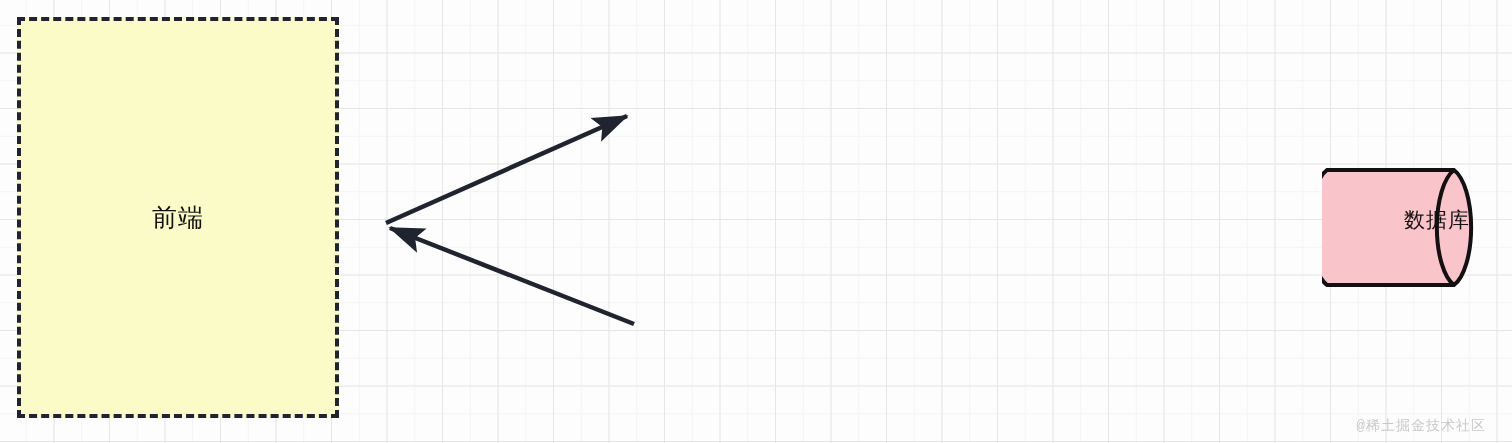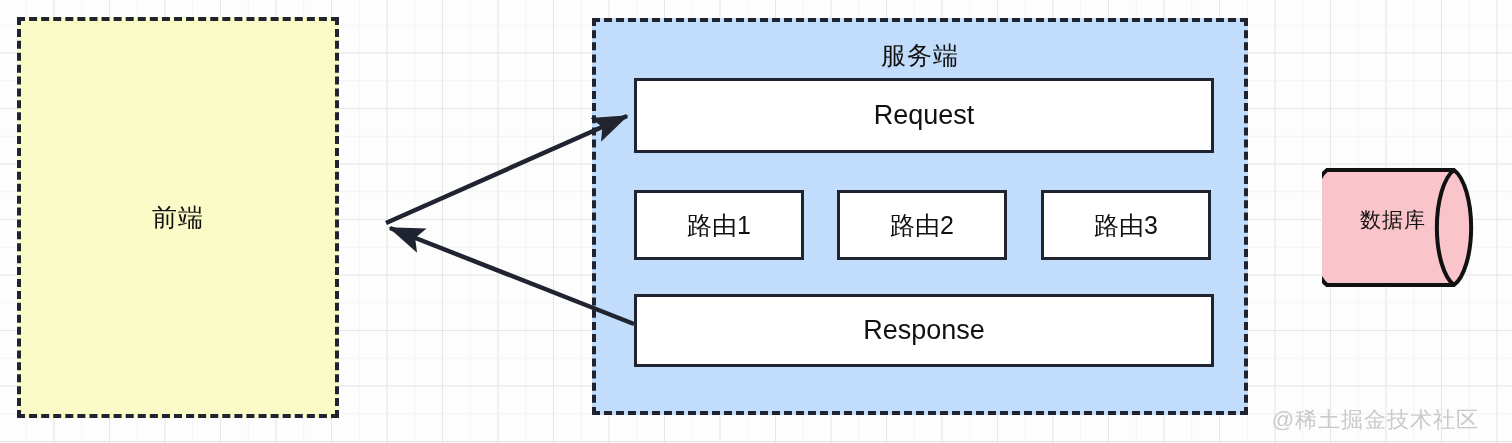--- a/index.html
+++ b/index.html
@@ -131,62 +131,43 @@
     left: 0;
     top: 0;
     width: 142px;
     height: 143px;
     display: flex;
     align-items: center;
     justify-content: center;
     font-size: 21px;
     color: #111111;
     letter-spacing: 1px;
+    padding-left: 44px;
   }
 
   
   .watermark {
     position: absolute;
-    right: 33px;
+    right: 26px;
     bottom: 8px;
-    font-size: 22px;
+    font-size: 14px;
     color: #c9c9c9;
     letter-spacing: 1px;
+    font-family: Liberation Mono, monospace;
   }
 </style>
 </head>
 <body>
 
 <div id="canvas">
 
   <div class="frontend-box">
     <span class="frontend-label">前端</span>
   </div>
 
-  <div class="server-box">
-    <div class="server-title">服务端</div>
-
-    <div class="white-box request-box">
-      <span>Request</span>
-    </div>
-
-    <div class="white-box route-box route-1">
-      <span>路由1</span>
-    </div>
-    <div class="white-box route-box route-2">
-      <span>路由2</span>
-    </div>
-    <div class="white-box route-box route-3">
-      <span>路由3</span>
-    </div>
-
-    <div class="white-box response-box">
-      <span>Response</span>
-    </div>
-  </div>
 
   <svg class="arrows" viewBox="0 0 1512 443">
     <defs>
       <marker id="arrowhead" markerWidth="9" markerHeight="9" refX="7.6" refY="3.1" orient="auto" markerUnits="strokeWidth">
         <path d="M0,0.2 L8,3.1 L0,6 L1.6,3.1 Z" fill="#1f2430"></path>
       </marker>
     </defs>
     <line x1="386" y1="223" x2="627" y2="116" stroke="#1f2430" stroke-width="4.5" marker-end="url(#arrowhead)"></line>
     <line x1="634" y1="324" x2="390" y2="228" stroke="#1f2430" stroke-width="4.5" marker-end="url(#arrowhead)"></line>
   </svg>

